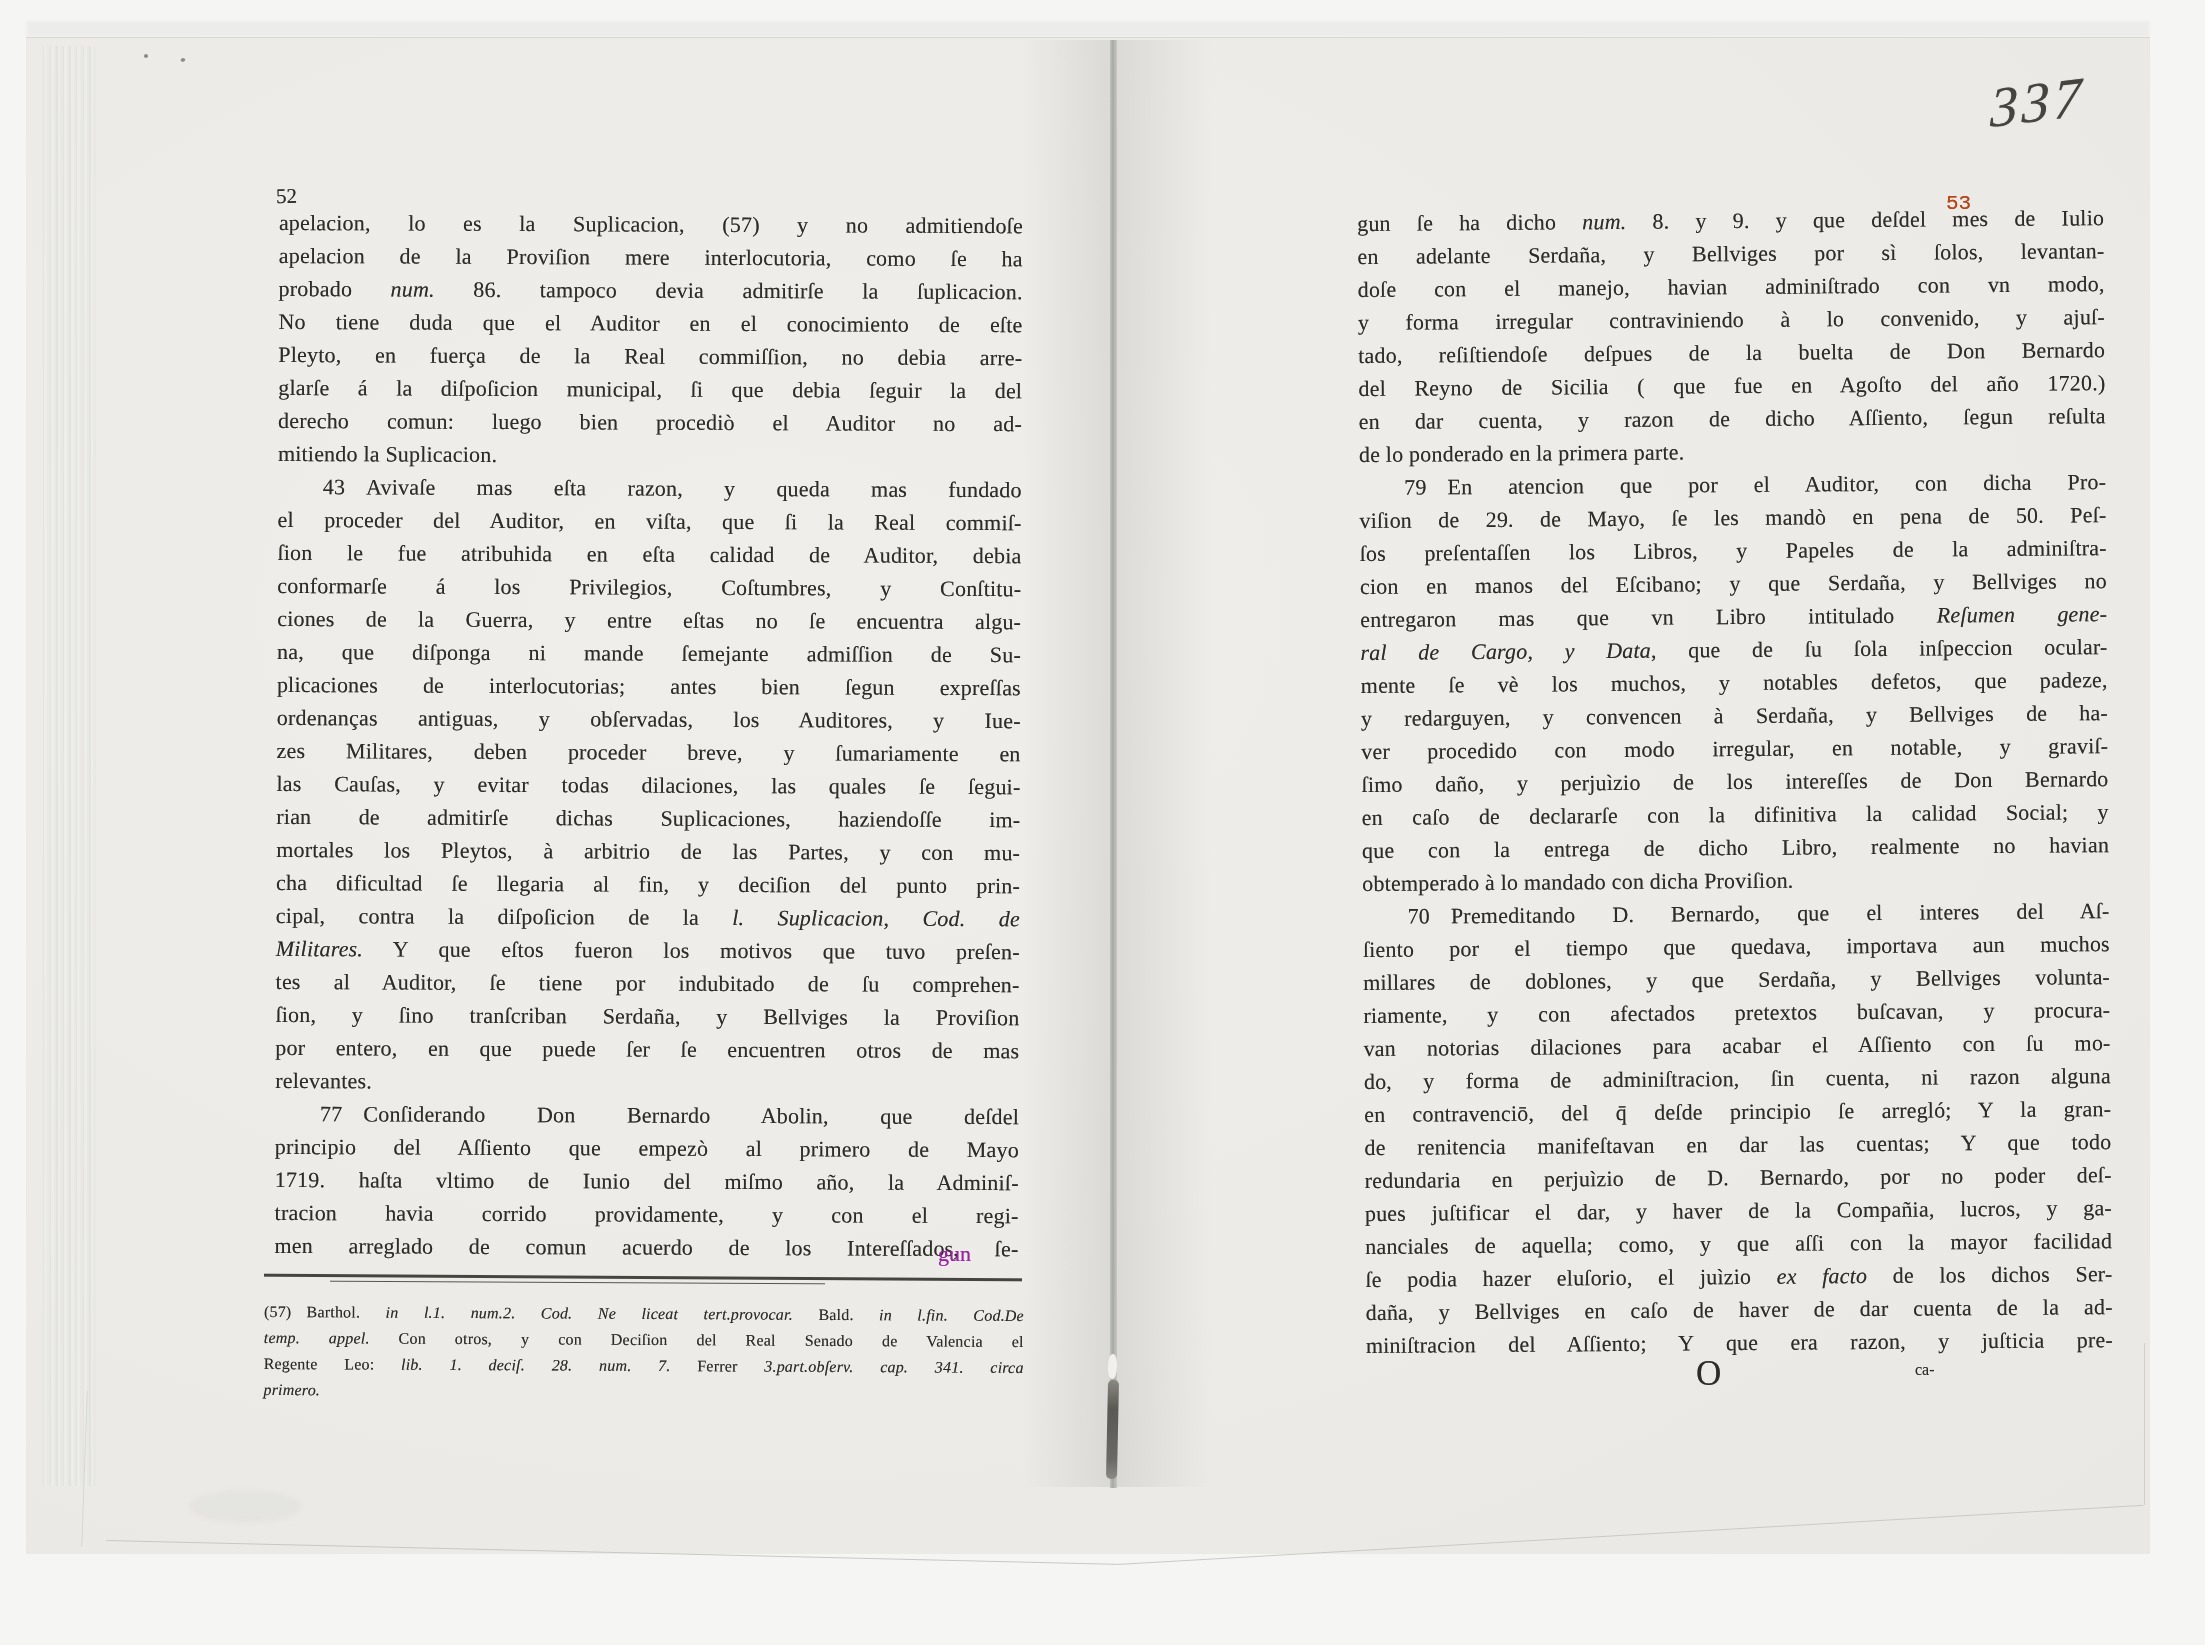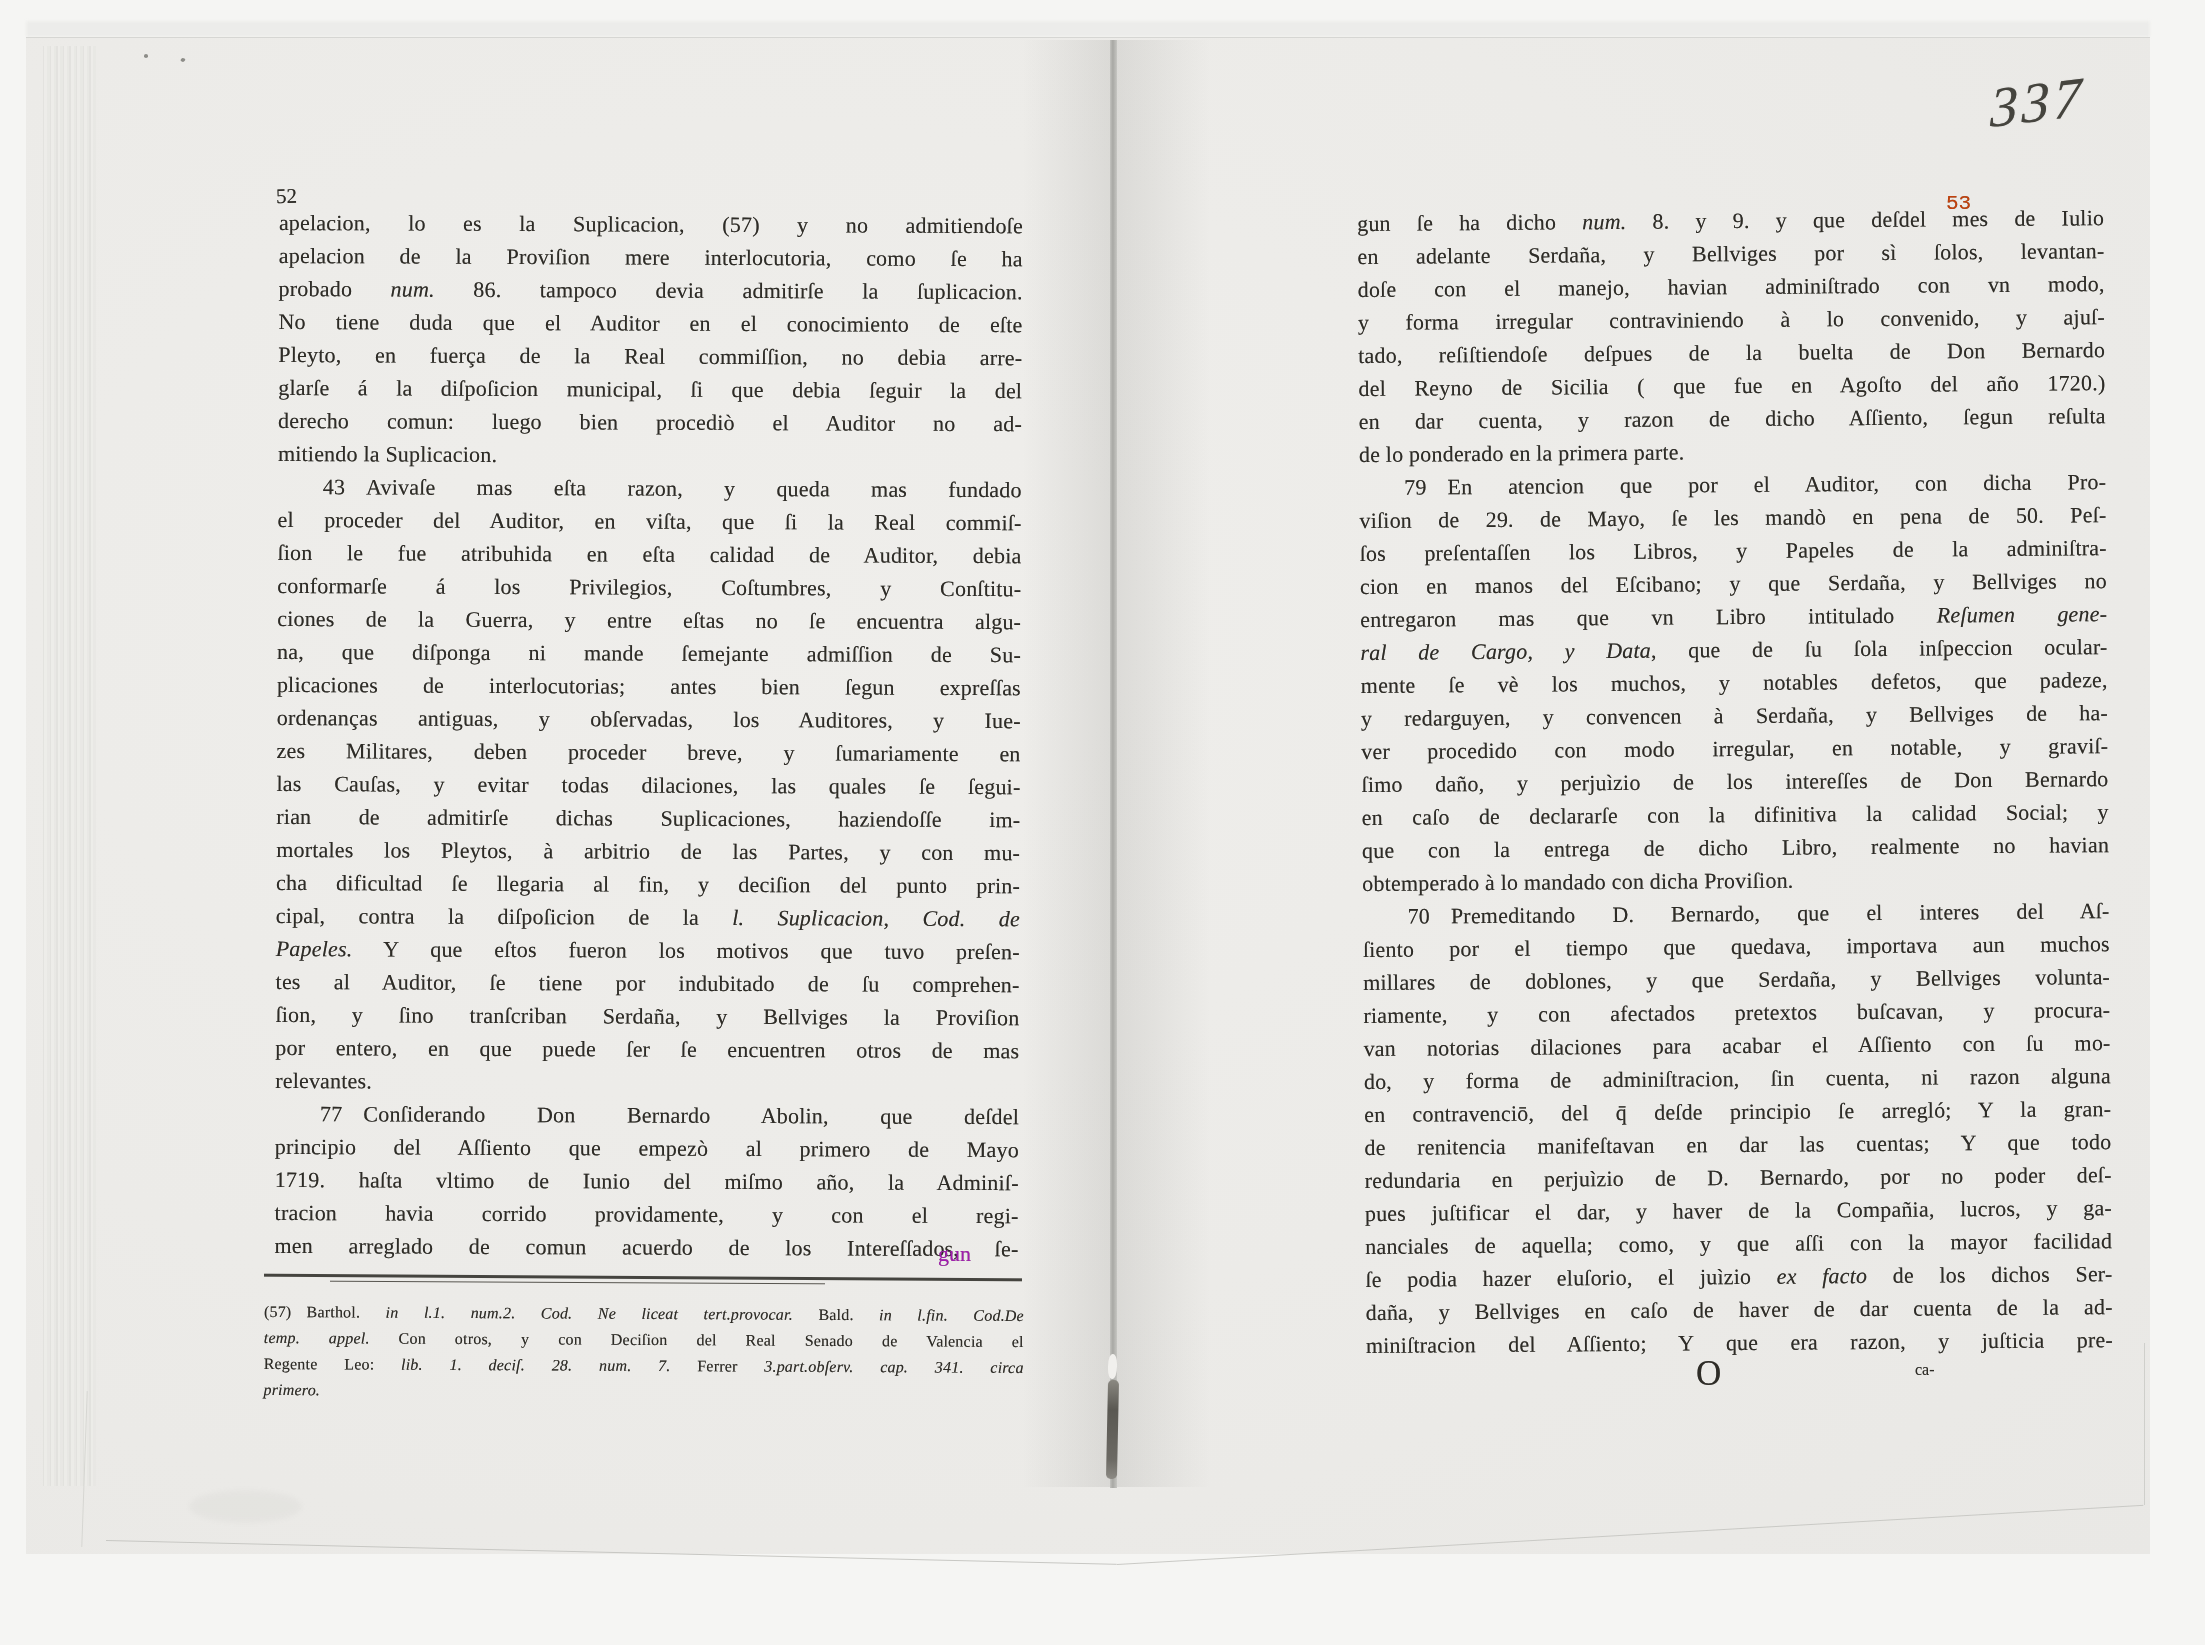--- a/index.html
+++ b/index.html
@@ -111,21 +111,21 @@
       <div class="tline">ciones de la Guerra, y entre eſtas no ſe encuentra algu-</div>
       <div class="tline">na, que diſponga ni mande ſemejante admiſſion de Su-</div>
       <div class="tline">plicaciones de interlocutorias; antes bien ſegun expreſſas</div>
       <div class="tline">ordenanças antiguas, y obſervadas, los Auditores, y Iue-</div>
       <div class="tline">zes Militares, deben proceder breve, y ſumariamente en</div>
       <div class="tline">las Cauſas, y evitar todas dilaciones, las quales ſe ſegui-</div>
       <div class="tline">rian de admitirſe dichas Suplicaciones, haziendoſſe im-</div>
       <div class="tline">mortales los Pleytos, à arbitrio de las Partes, y con mu-</div>
       <div class="tline">cha dificultad ſe llegaria al fin, y deciſion del punto prin-</div>
       <div class="tline">cipal, contra la diſpoſicion de la <em>l. Suplicacion</em>, <em>Cod. de</em></div>
-      <div class="tline"><em>Papeles.</em> Y que eſtos fueron los motivos que tuvo preſen-</div>
+      <div class="tline"><em>Militares.</em> Y que eſtos fueron los motivos que tuvo preſen-</div>
       <div class="tline">tes al Auditor, ſe tiene por indubitado de ſu comprehen-</div>
       <div class="tline">ſion, y ſino tranſcriban Serdaña, y Bellviges la Proviſion</div>
       <div class="tline">por entero, en que puede ſer ſe encuentren otros de mas</div>
       <div class="tline endline">relevantes.</div>
       <div class="tline indent"><span class="numseg">77</span>Conſiderando Don Bernardo Abolin, que deſdel</div>
       <div class="tline">principio del Aſſiento que empezò al primero de Mayo</div>
       <div class="tline">1719. haſta vltimo de Iunio del miſmo año, la Adminiſ-</div>
       <div class="tline">tracion havia corrido providamente, y con el regi-</div>
       <div class="tline">men arreglado de comun acuerdo de los Intereſſados, ſe-</div>
     </div>

